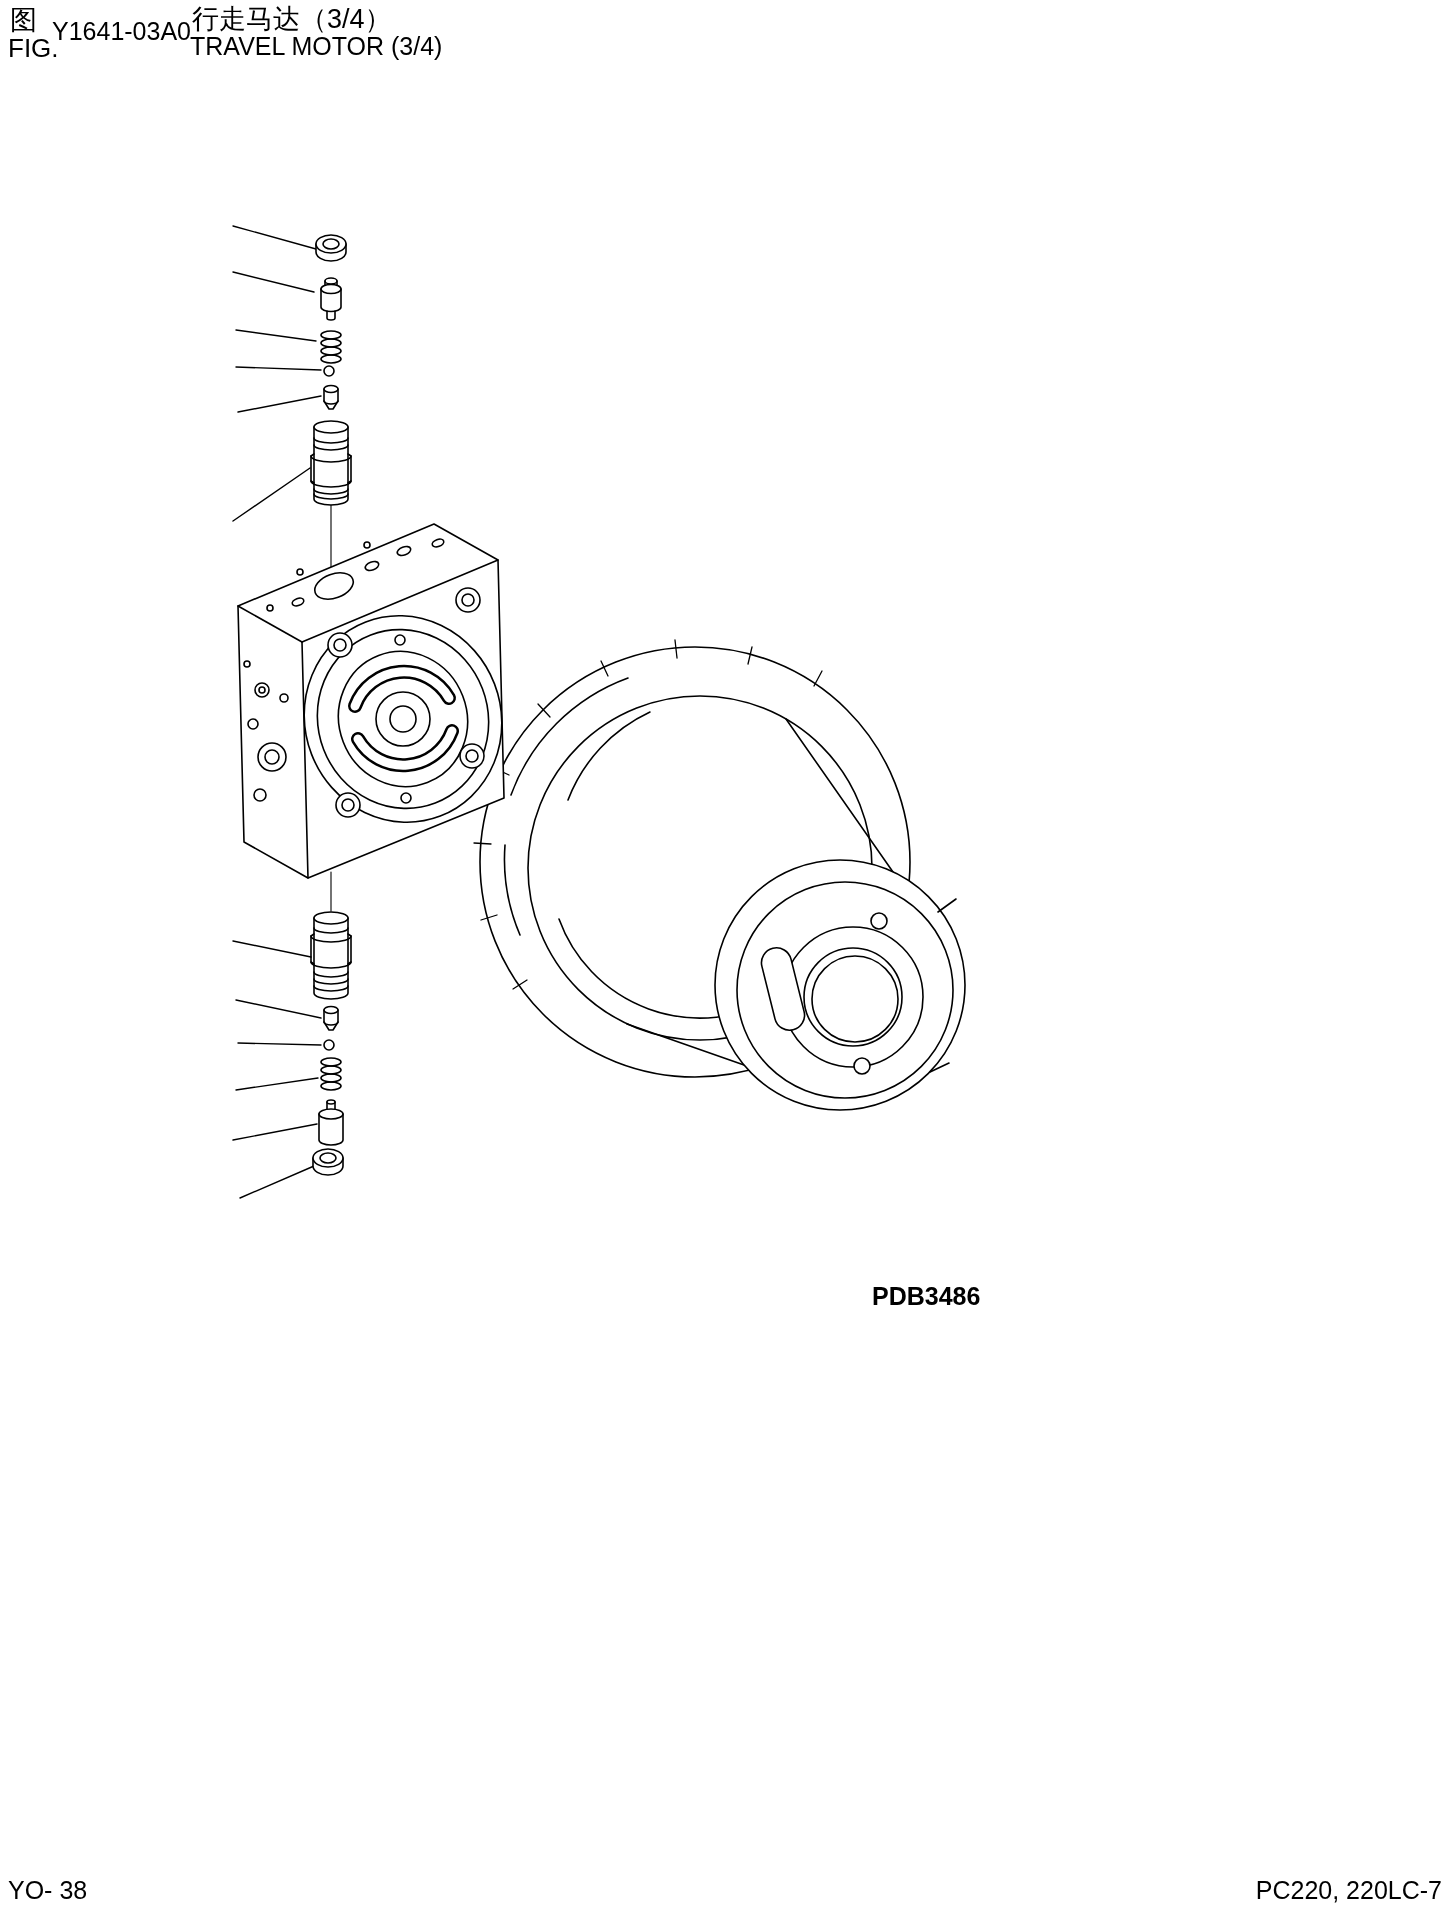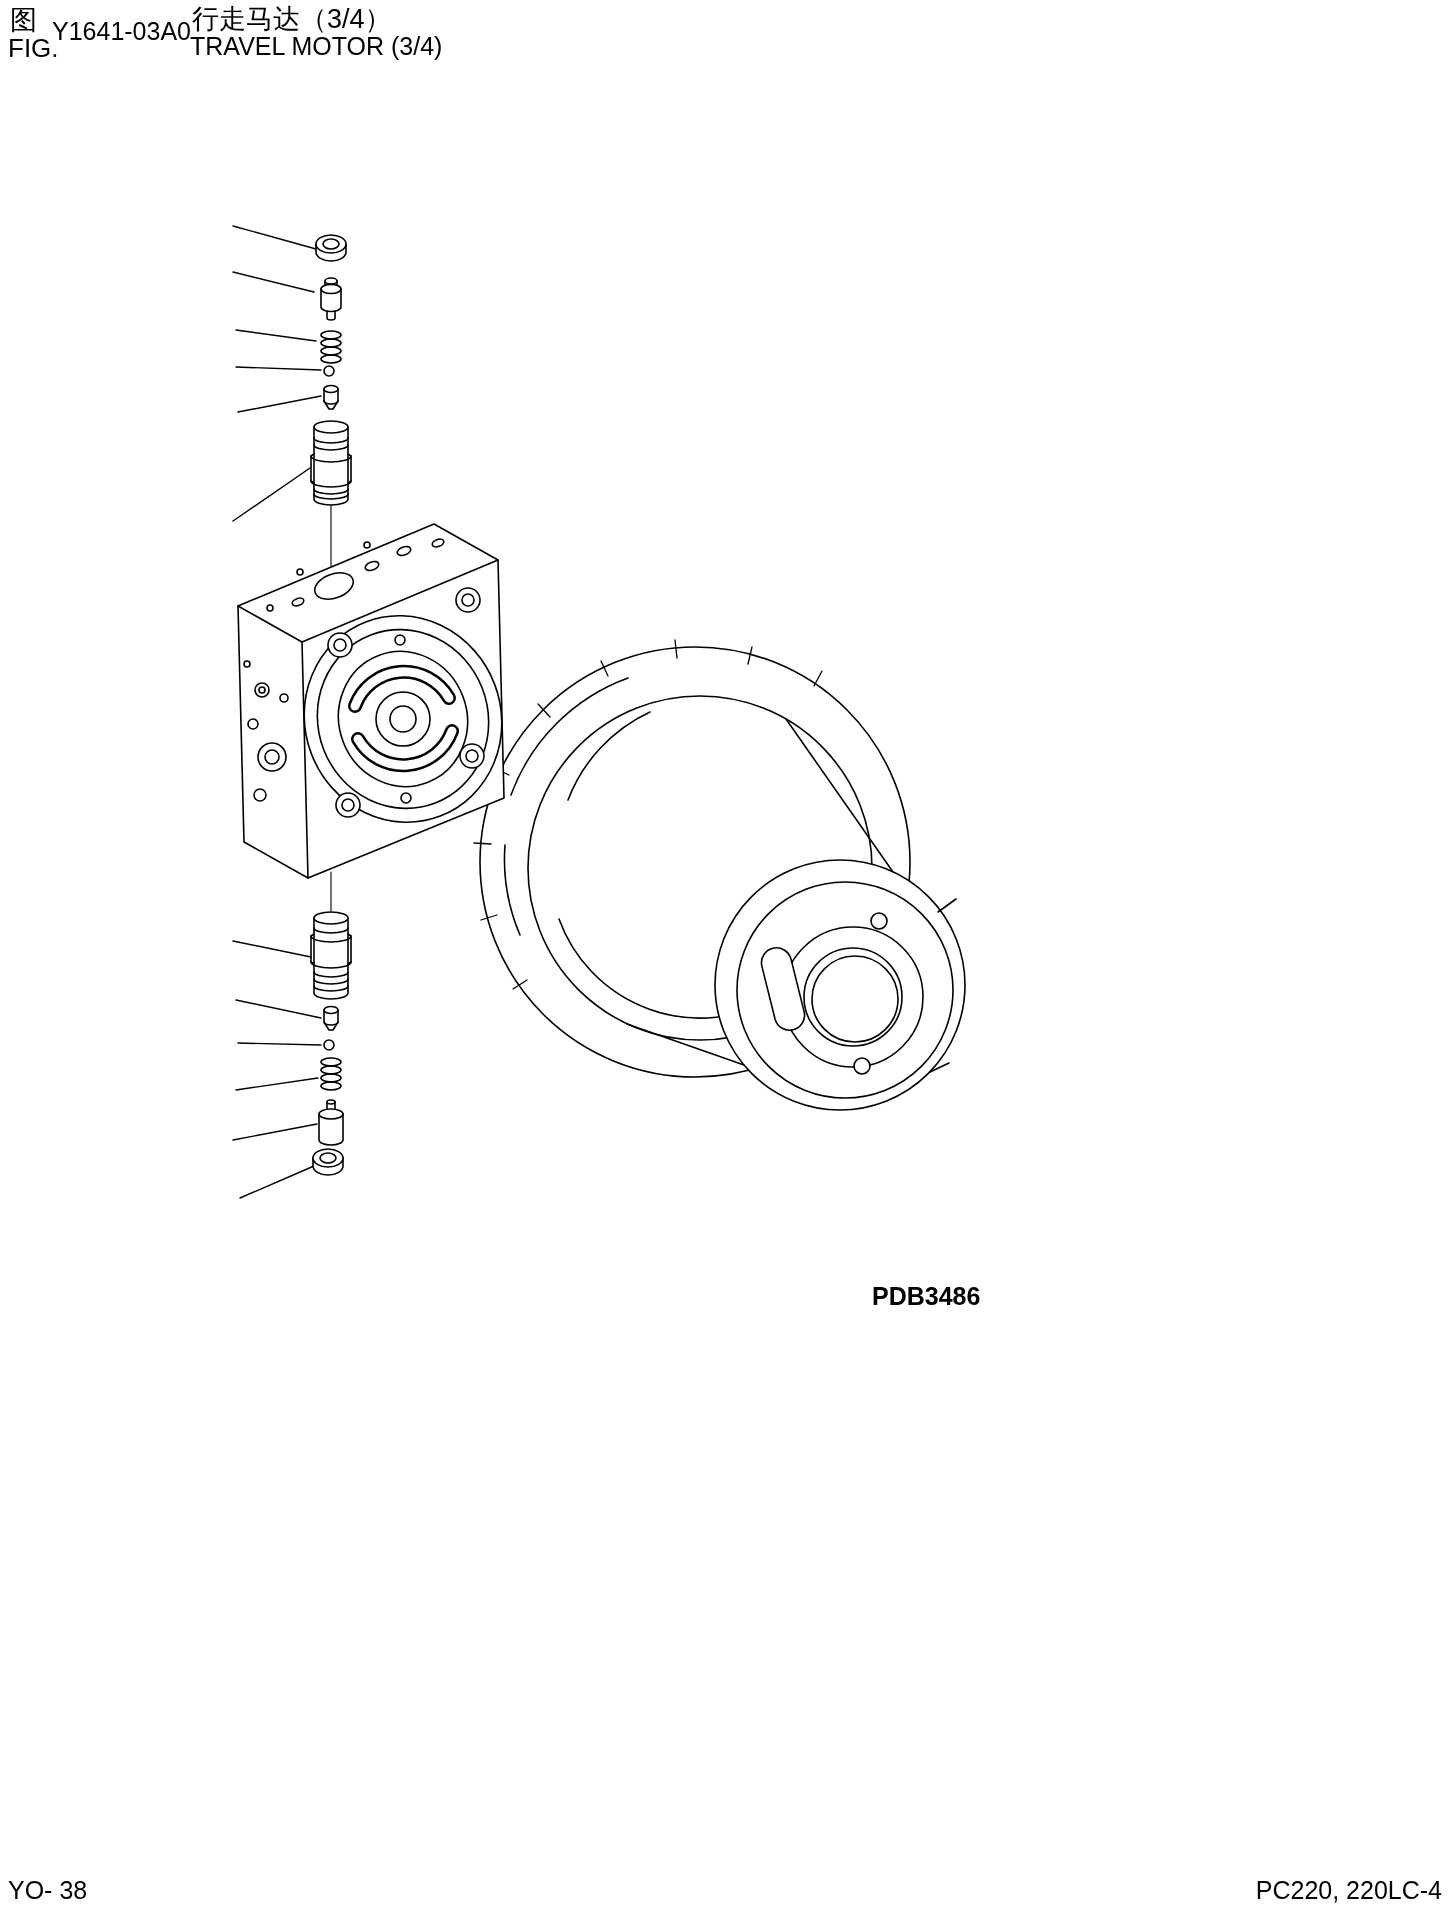--- a/index.html
+++ b/index.html
@@ -217,15 +217,15 @@
           <ellipse cx="328" cy="1158" rx="15" ry="9" fill="#fff"></ellipse>
           <ellipse cx="328" cy="1158" rx="8" ry="5"></ellipse>
         </g>
       </g>
 
     </g>
   </svg>
 
   <div class="txt drawing-code">PDB3486</div>
   <div class="txt footer-left">YO- 38</div>
-  <div class="txt footer-right">PC220, 220LC-4</div>
+  <div class="txt footer-right">PC220, 220LC-7</div>
 
 </div>
 
 </body></html>

